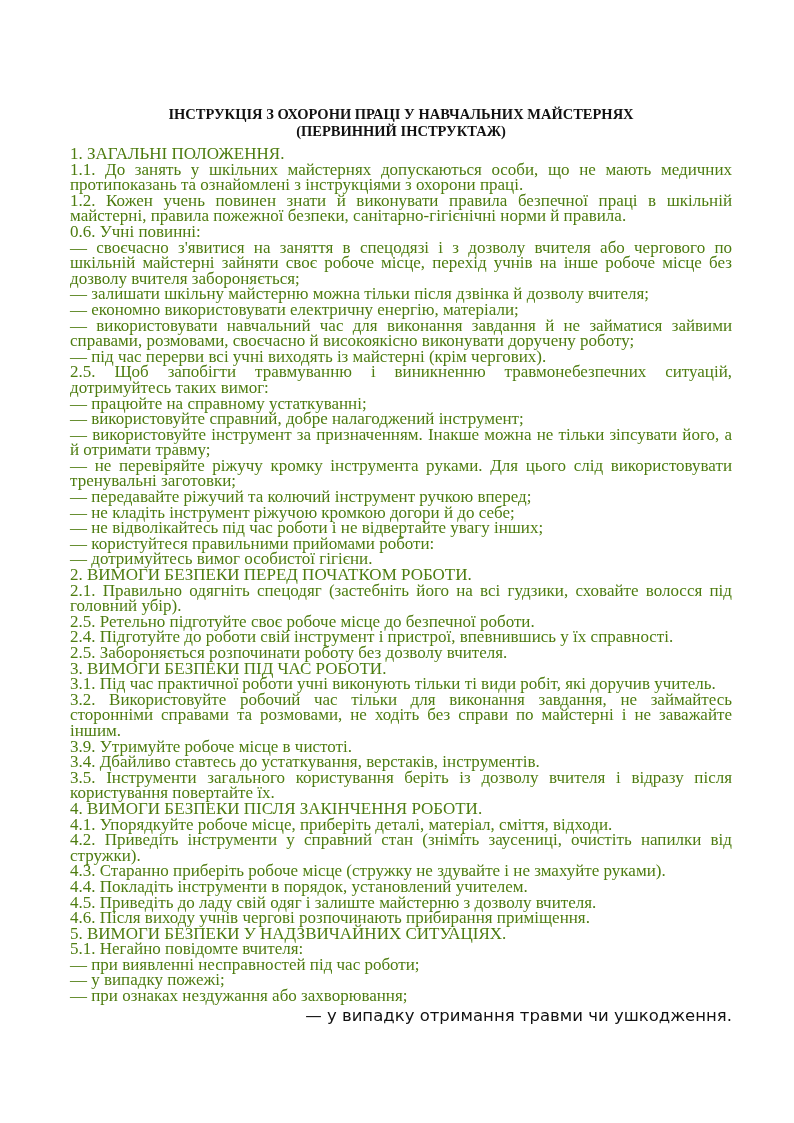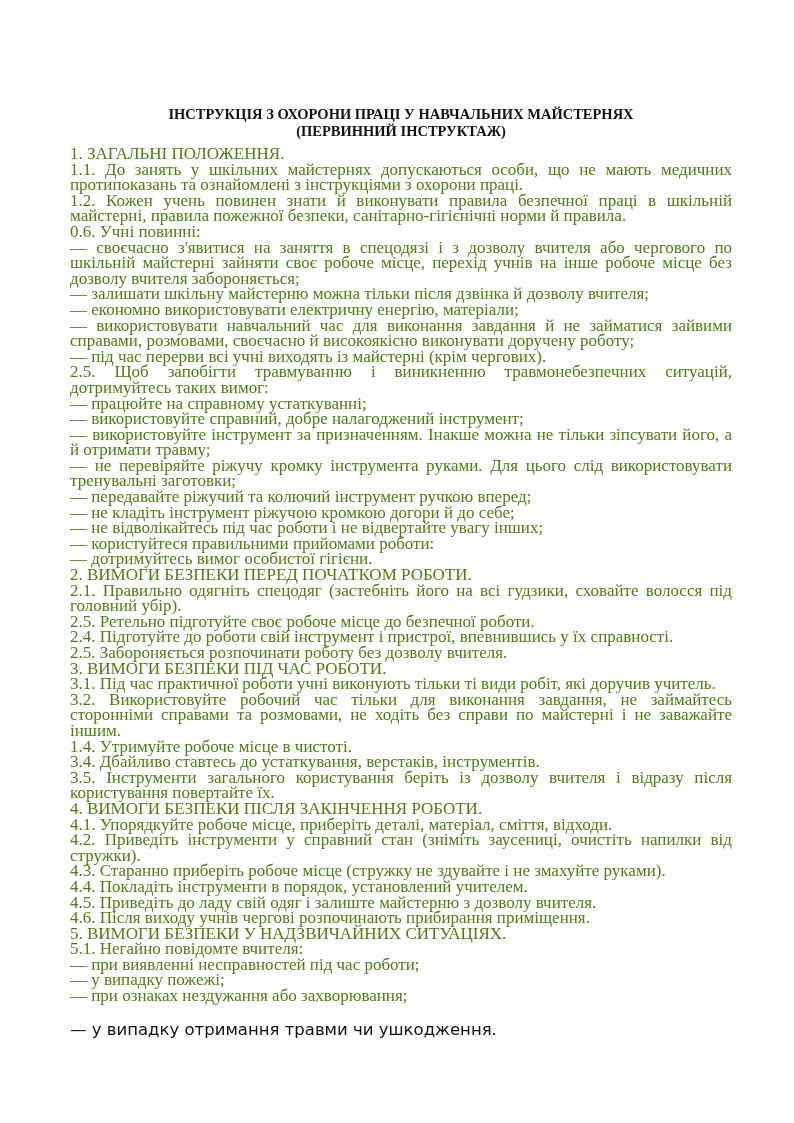--- a/index.html
+++ b/index.html
@@ -37,22 +37,22 @@
     text-align: justify;
     color: #4d7c0f;
   }
   .doc-body p.kind-heading {
     text-align: left;
   }
   .doc-body p.kind-final {
     font-family: "DejaVu Sans", sans-serif;
     font-size: 16.5px;
     line-height: 21px;
-    text-align: left;
-    margin-top: 15px;
+    text-align: right;
+    margin-top: 1px;
     color: #111111;
   }
 </style>
 </head>
 <body>
 
 <div class="page">
   <h1 class="doc-title">
     <span>ІНСТРУКЦІЯ З ОХОРОНИ ПРАЦІ У НАВЧАЛЬНИХ МАЙСТЕРНЯХ</span><br>
     <span>(ПЕРВИННИЙ ІНСТРУКТАЖ)</span>
@@ -78,21 +78,21 @@
       <p class="kind-dash">— користуйтеся правильними прийомами роботи:</p>
       <p class="kind-dash">— дотримуйтесь вимог особистої гігієни.</p>
       <p class="kind-heading">2. ВИМОГИ БЕЗПЕКИ ПЕРЕД ПОЧАТКОМ РОБОТИ.</p>
       <p class="kind-body">2.1. Правильно одягніть спецодяг (застебніть його на всі гудзики, сховайте волосся під головний убір).</p>
       <p class="kind-body">2.5. Ретельно підготуйте своє робоче місце до безпечної роботи.</p>
       <p class="kind-body">2.4. Підготуйте до роботи свій інструмент і пристрої, впевнившись у їх справності.</p>
       <p class="kind-body">2.5. Забороняється розпочинати роботу без дозволу вчителя.</p>
       <p class="kind-heading">3. ВИМОГИ БЕЗПЕКИ ПІД ЧАС РОБОТИ.</p>
       <p class="kind-body">3.1. Під час практичної роботи учні виконують тільки ті види робіт, які доручив учитель.</p>
       <p class="kind-body">3.2. Використовуйте робочий час тільки для виконання завдання, не займайтесь сторонніми справами та розмовами, не ходіть без справи по майстерні і не заважайте іншим.</p>
-      <p class="kind-body">1.4. Утримуйте робоче місце в чистоті.</p>
+      <p class="kind-body">3.9. Утримуйте робоче місце в чистоті.</p>
       <p class="kind-body">3.4. Дбайливо ставтесь до устаткування, верстаків, інструментів.</p>
       <p class="kind-body">3.5. Інструменти загального користування беріть із дозволу вчителя і відразу після користування повертайте їх.</p>
       <p class="kind-heading">4. ВИМОГИ БЕЗПЕКИ ПІСЛЯ ЗАКІНЧЕННЯ РОБОТИ.</p>
       <p class="kind-body">4.1. Упорядкуйте робоче місце, приберіть деталі, матеріал, сміття, відходи.</p>
       <p class="kind-body">4.2. Приведіть інструменти у справний стан (зніміть заусениці, очистіть напилки від стружки).</p>
       <p class="kind-body">4.3. Старанно приберіть робоче місце (стружку не здувайте і не змахуйте руками).</p>
       <p class="kind-body">4.4. Покладіть інструменти в порядок, установлений учителем.</p>
       <p class="kind-body">4.5. Приведіть до ладу свій одяг і залиште майстерню з дозволу вчителя.</p>
       <p class="kind-body">4.6. Після виходу учнів чергові розпочинають прибирання приміщення.</p>
       <p class="kind-heading">5. ВИМОГИ БЕЗПЕКИ У НАДЗВИЧАЙНИХ СИТУАЦІЯХ.</p>

